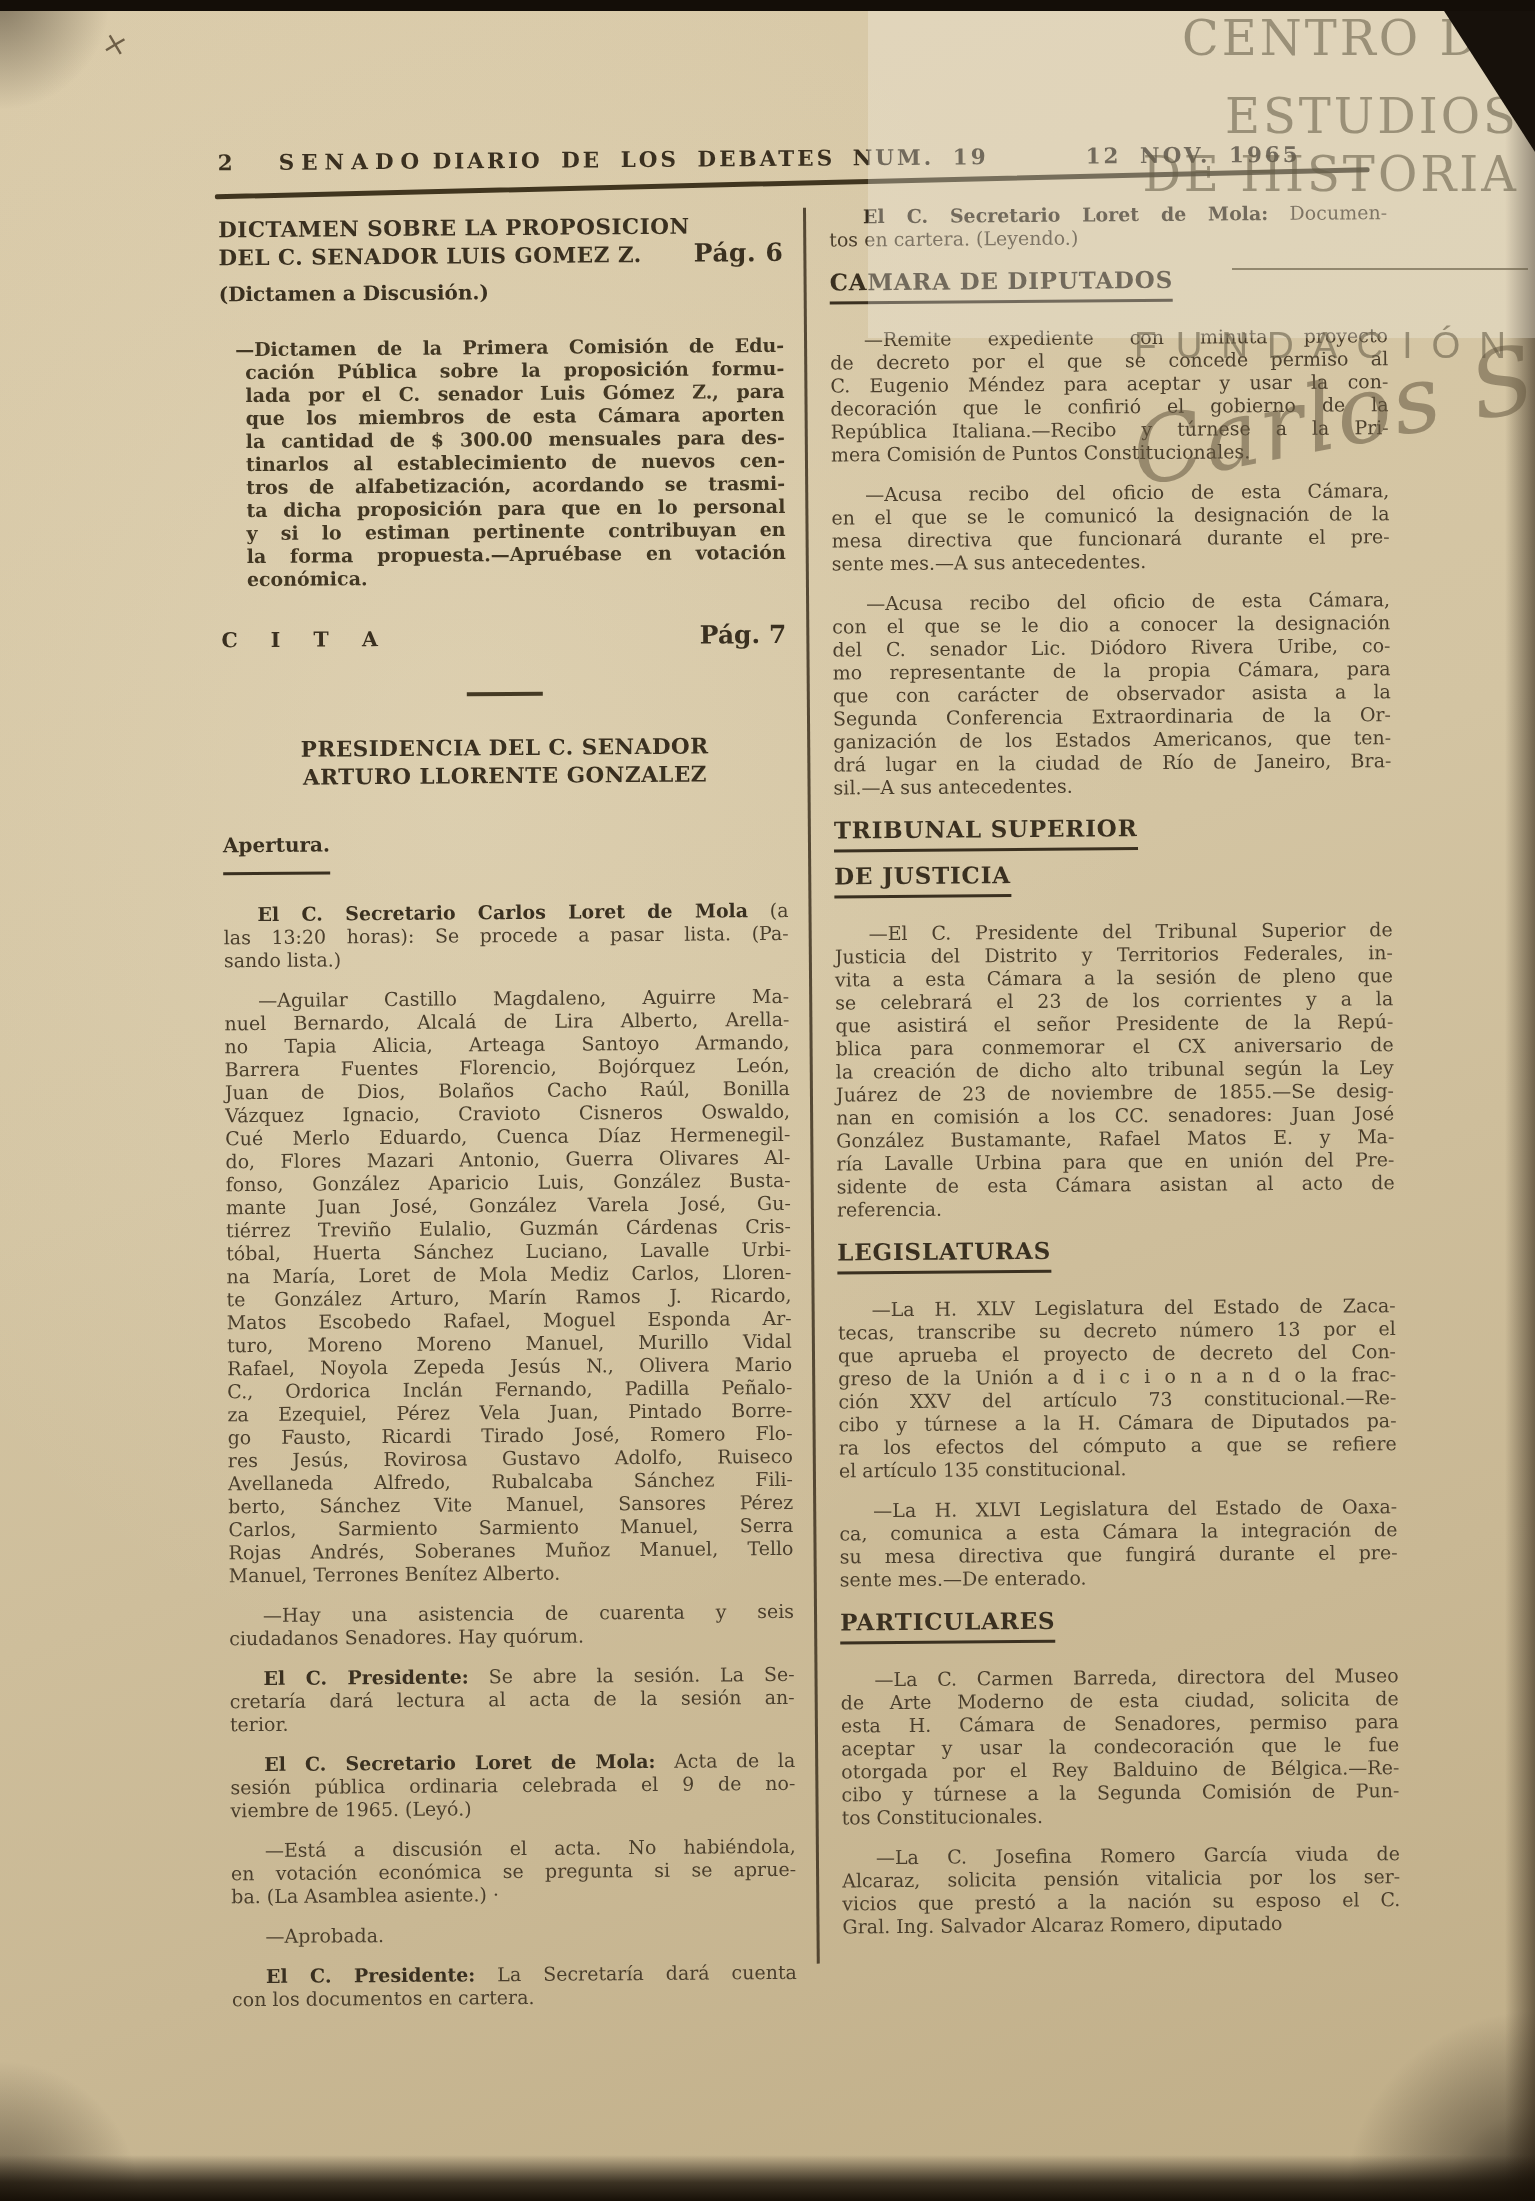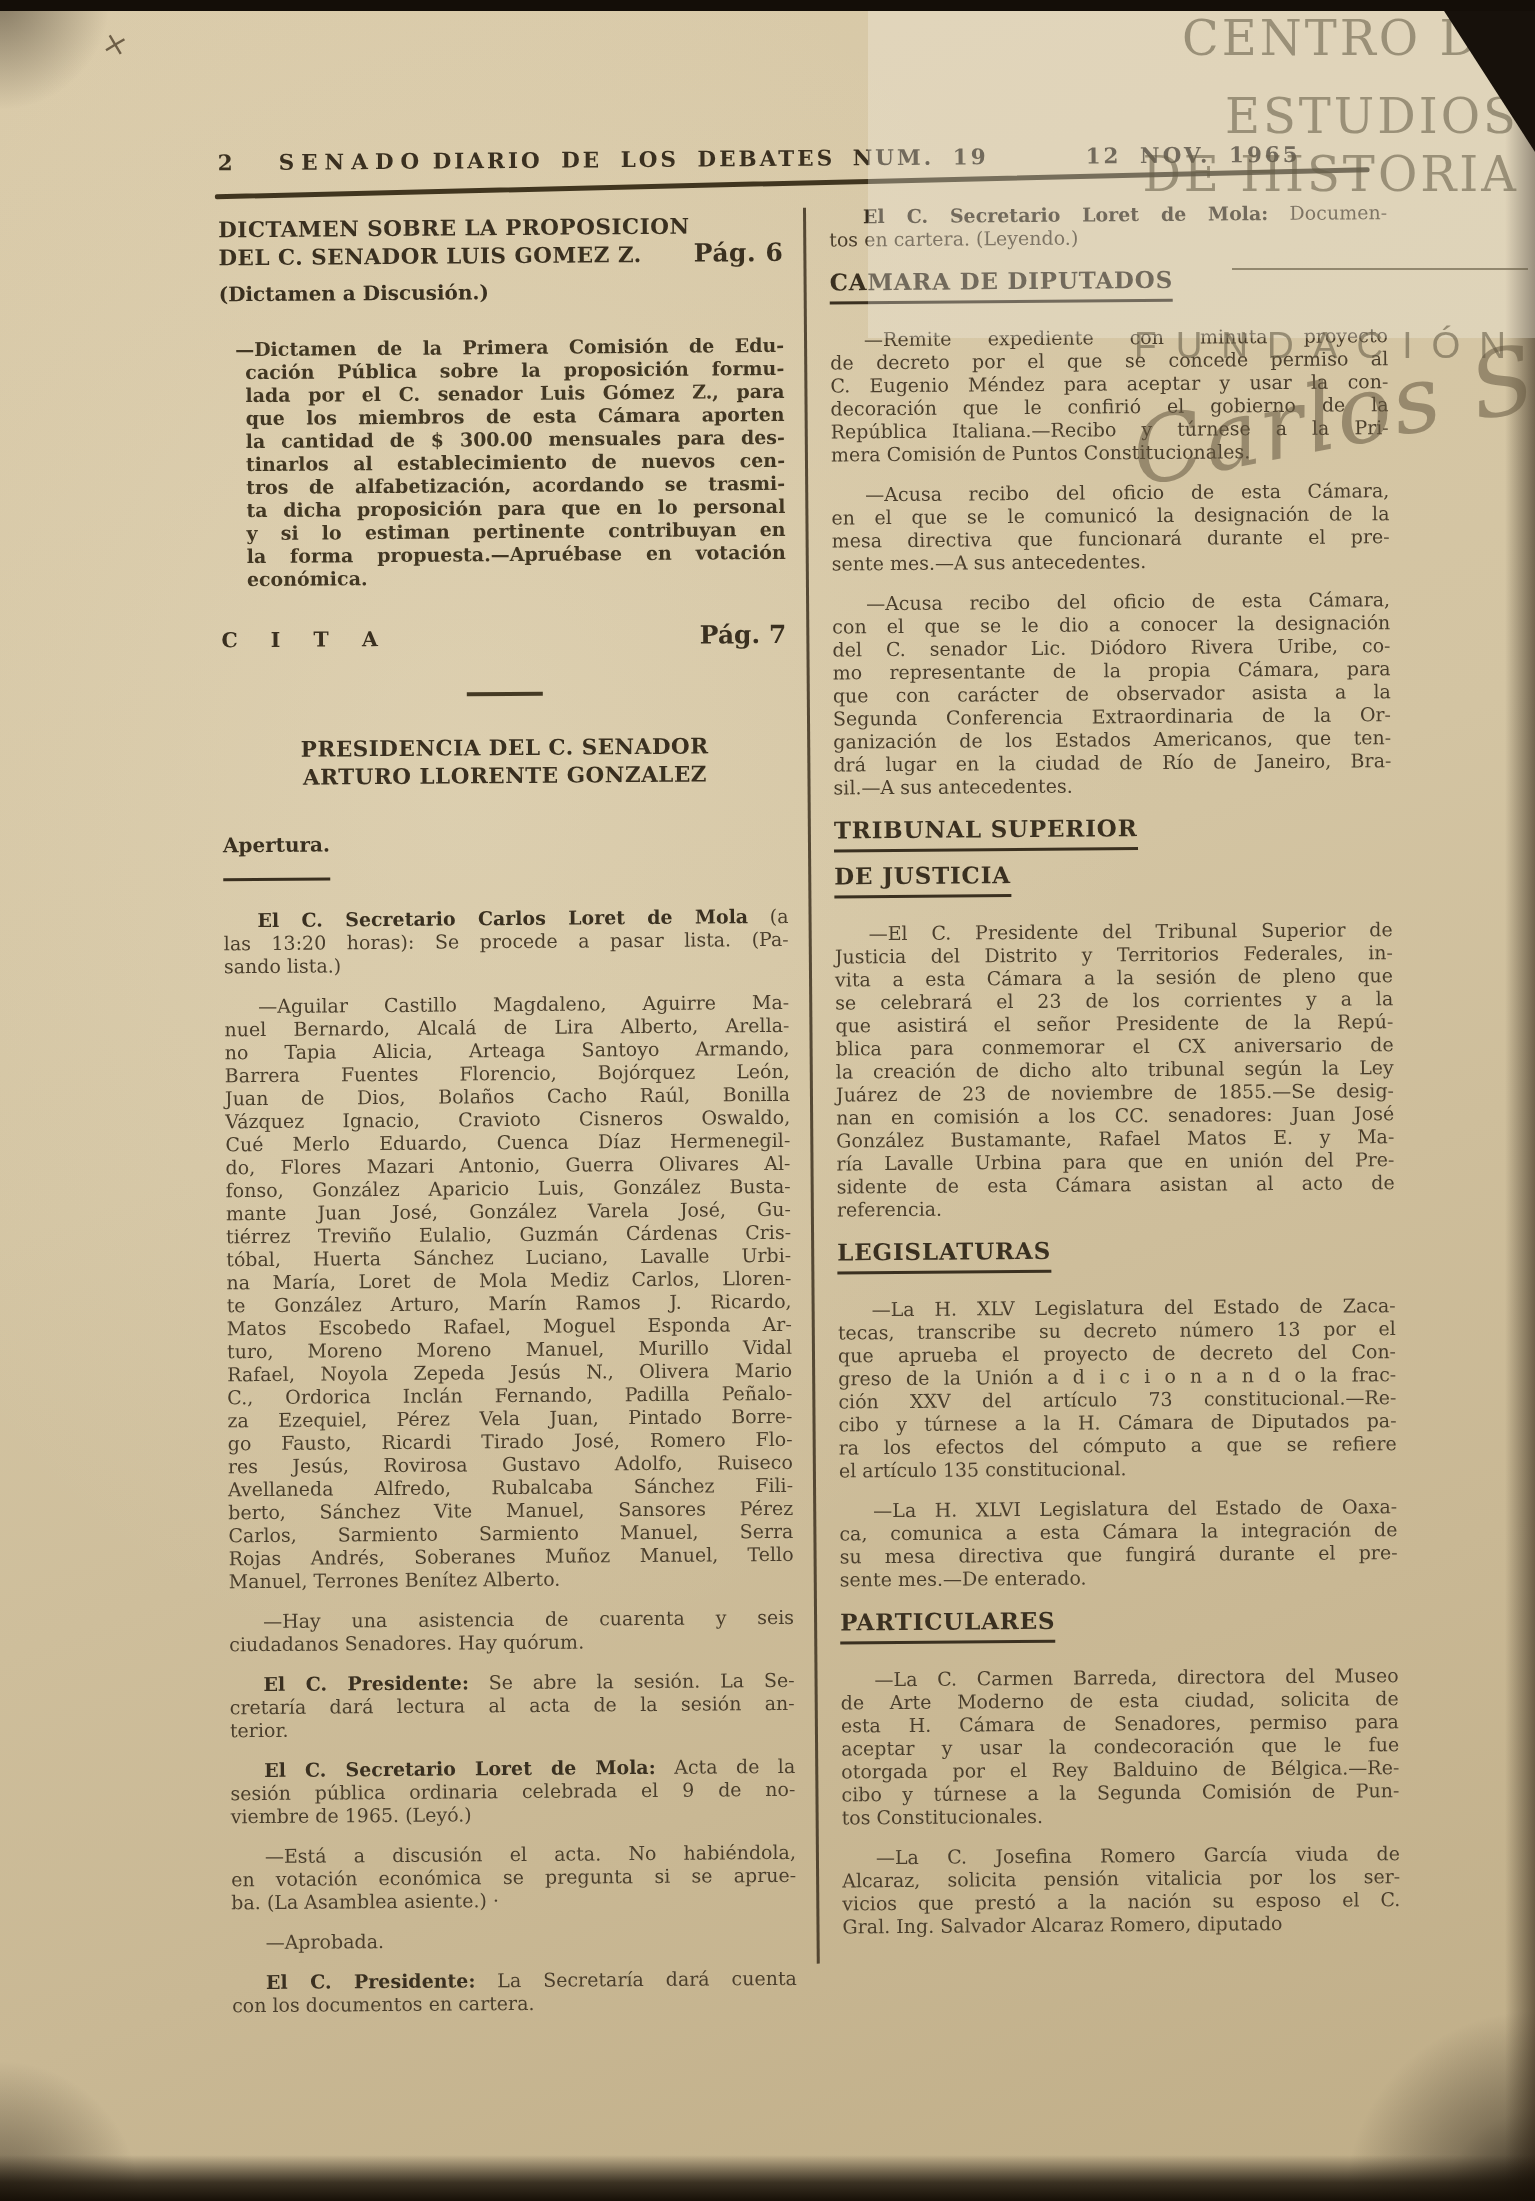--- a/index.html
+++ b/index.html
@@ -59,21 +59,21 @@
   .row-split{display:flex;justify-content:space-between;align-items:baseline;}
   .pageref{font-weight:bold;color:#3a3020;font-size:25px;white-space:nowrap;}
   .doc-sub{font-weight:bold;color:#3a3020;font-size:20px;margin:0 0 32px;}
   .cita-row{display:flex;justify-content:space-between;align-items:baseline;margin:0 0 42px;
     font-weight:bold;color:#3a3020;font-size:20.5px;}
   .cita-label{letter-spacing:13px;}
   .short-rule{width:76px;height:3.5px;background:#453a24;margin:0 auto 38px;}
   .presidencia{margin:0 0 42px;text-align:center;font-size:21.5px;line-height:28px;font-weight:bold;
     color:#3a3020;letter-spacing:0.5px;}
   .apertura{font-weight:bold;color:#3a3020;font-size:20px;margin:0 0 28px;}
-  .u{display:inline-block;border-bottom:3px solid currentColor;padding-bottom:21px;}
+  .u{display:inline-block;border-bottom:3px solid currentColor;padding-bottom:15px;}
   .sec{margin:6px 0 24px;font-size:23px;line-height:28px;font-weight:bold;color:#3a3020;letter-spacing:0.8px;}
   .sec .u3{display:inline-block;border-bottom:3.5px solid currentColor;padding-bottom:5px;}
   .sec .l2{margin-top:10px;}
 </style>
 </head>
 <body>
 
 <div class="page">
 
   <div class="edge-right"></div>

